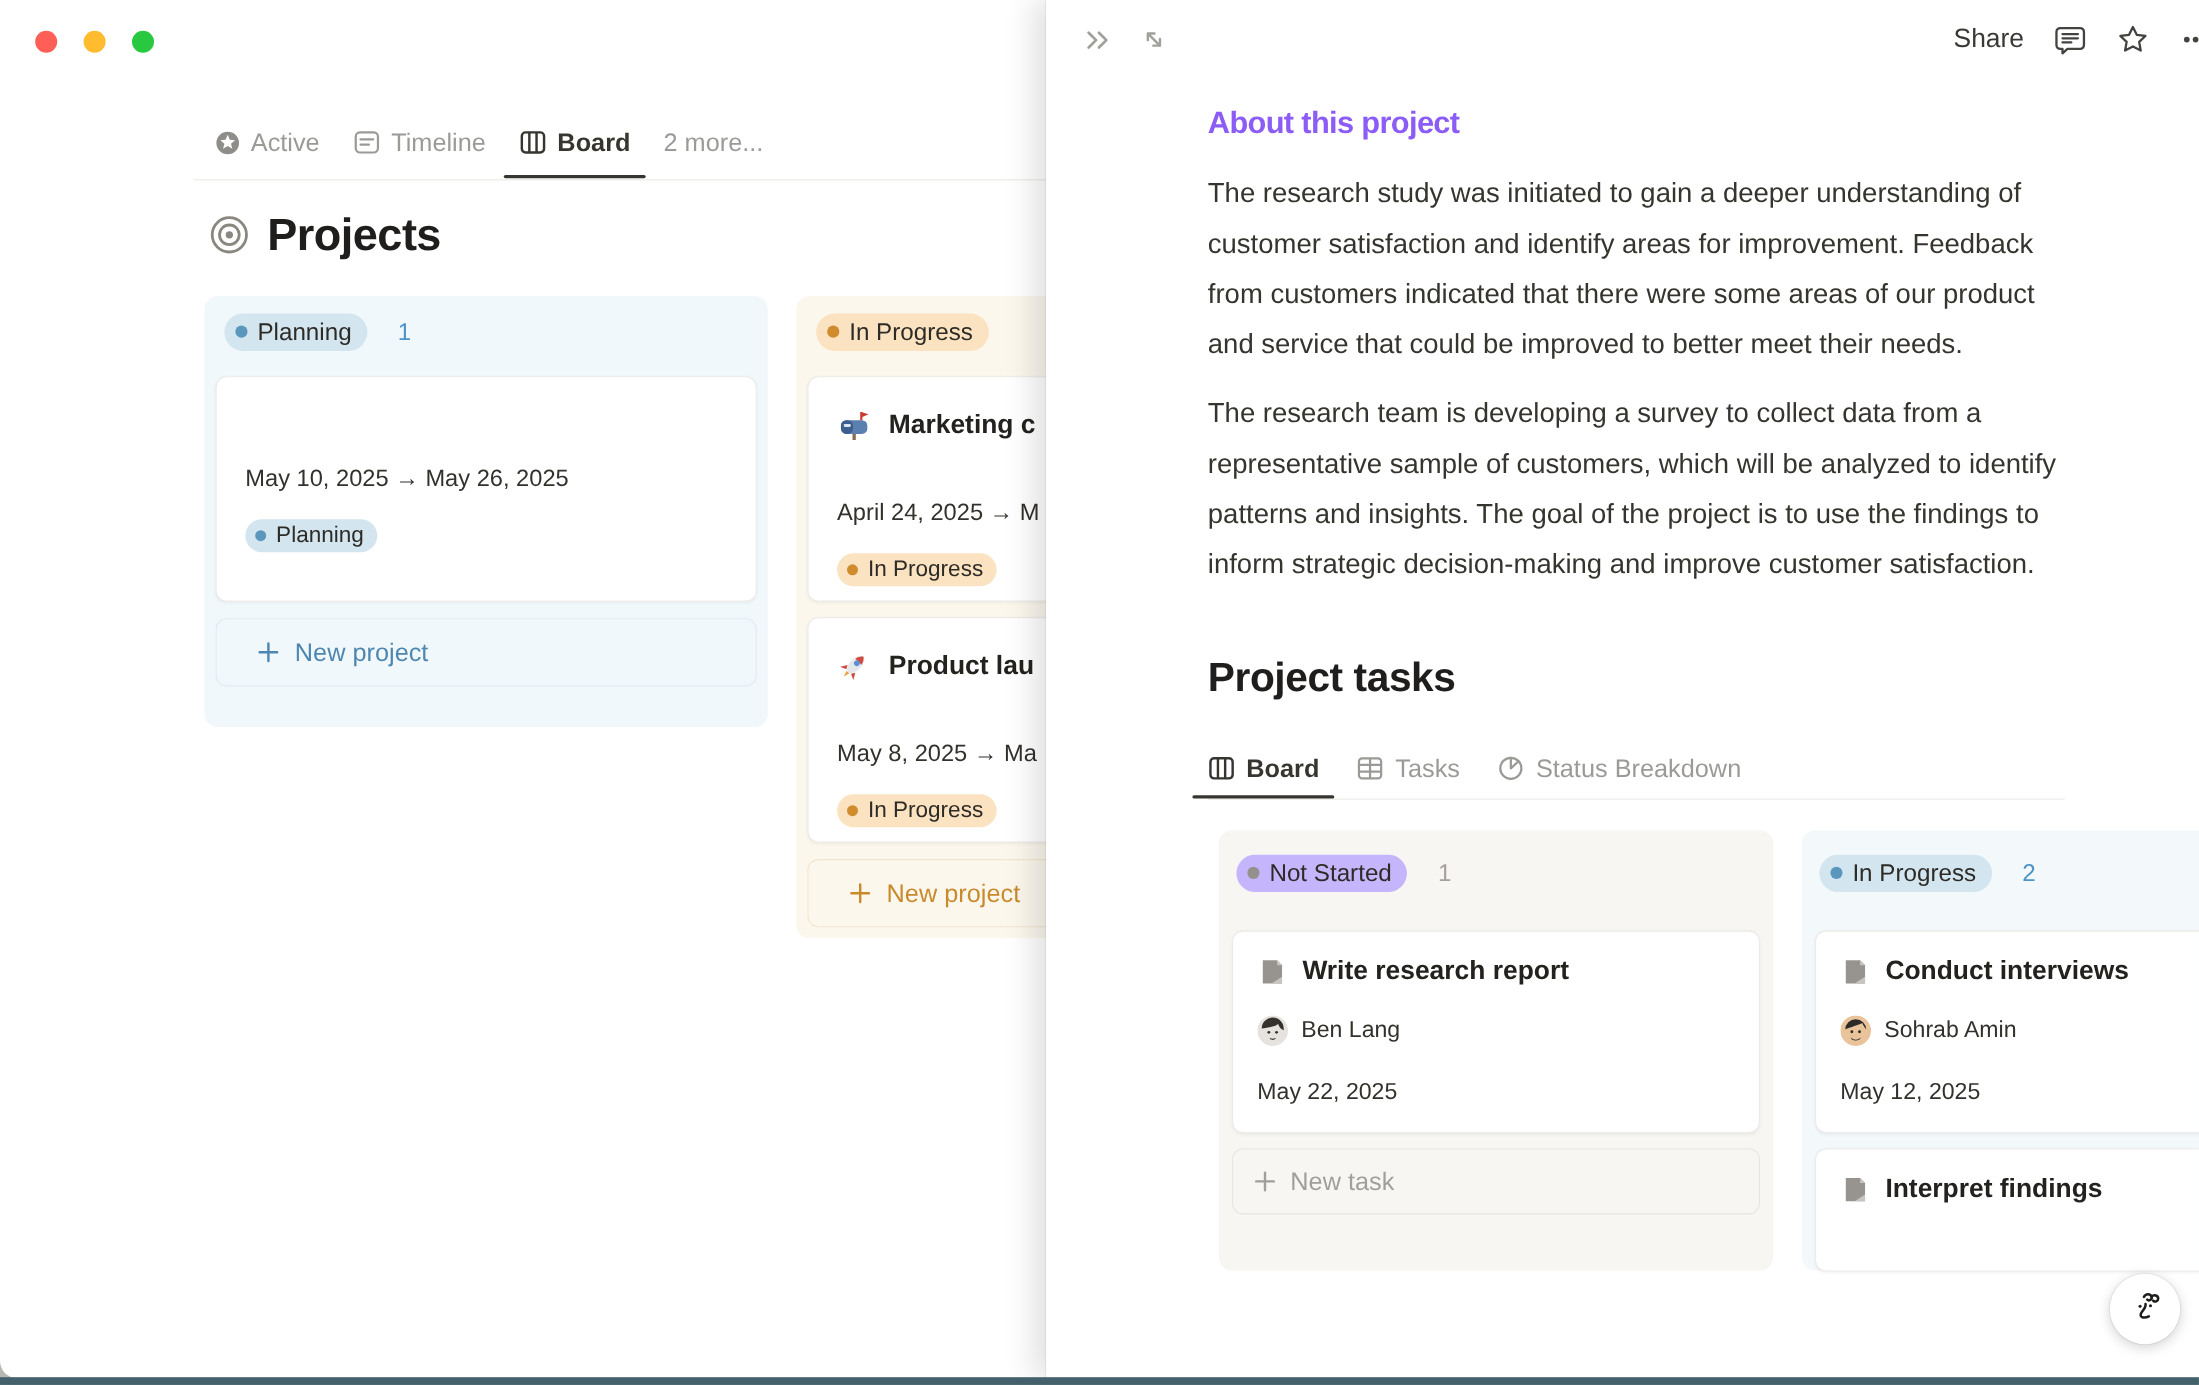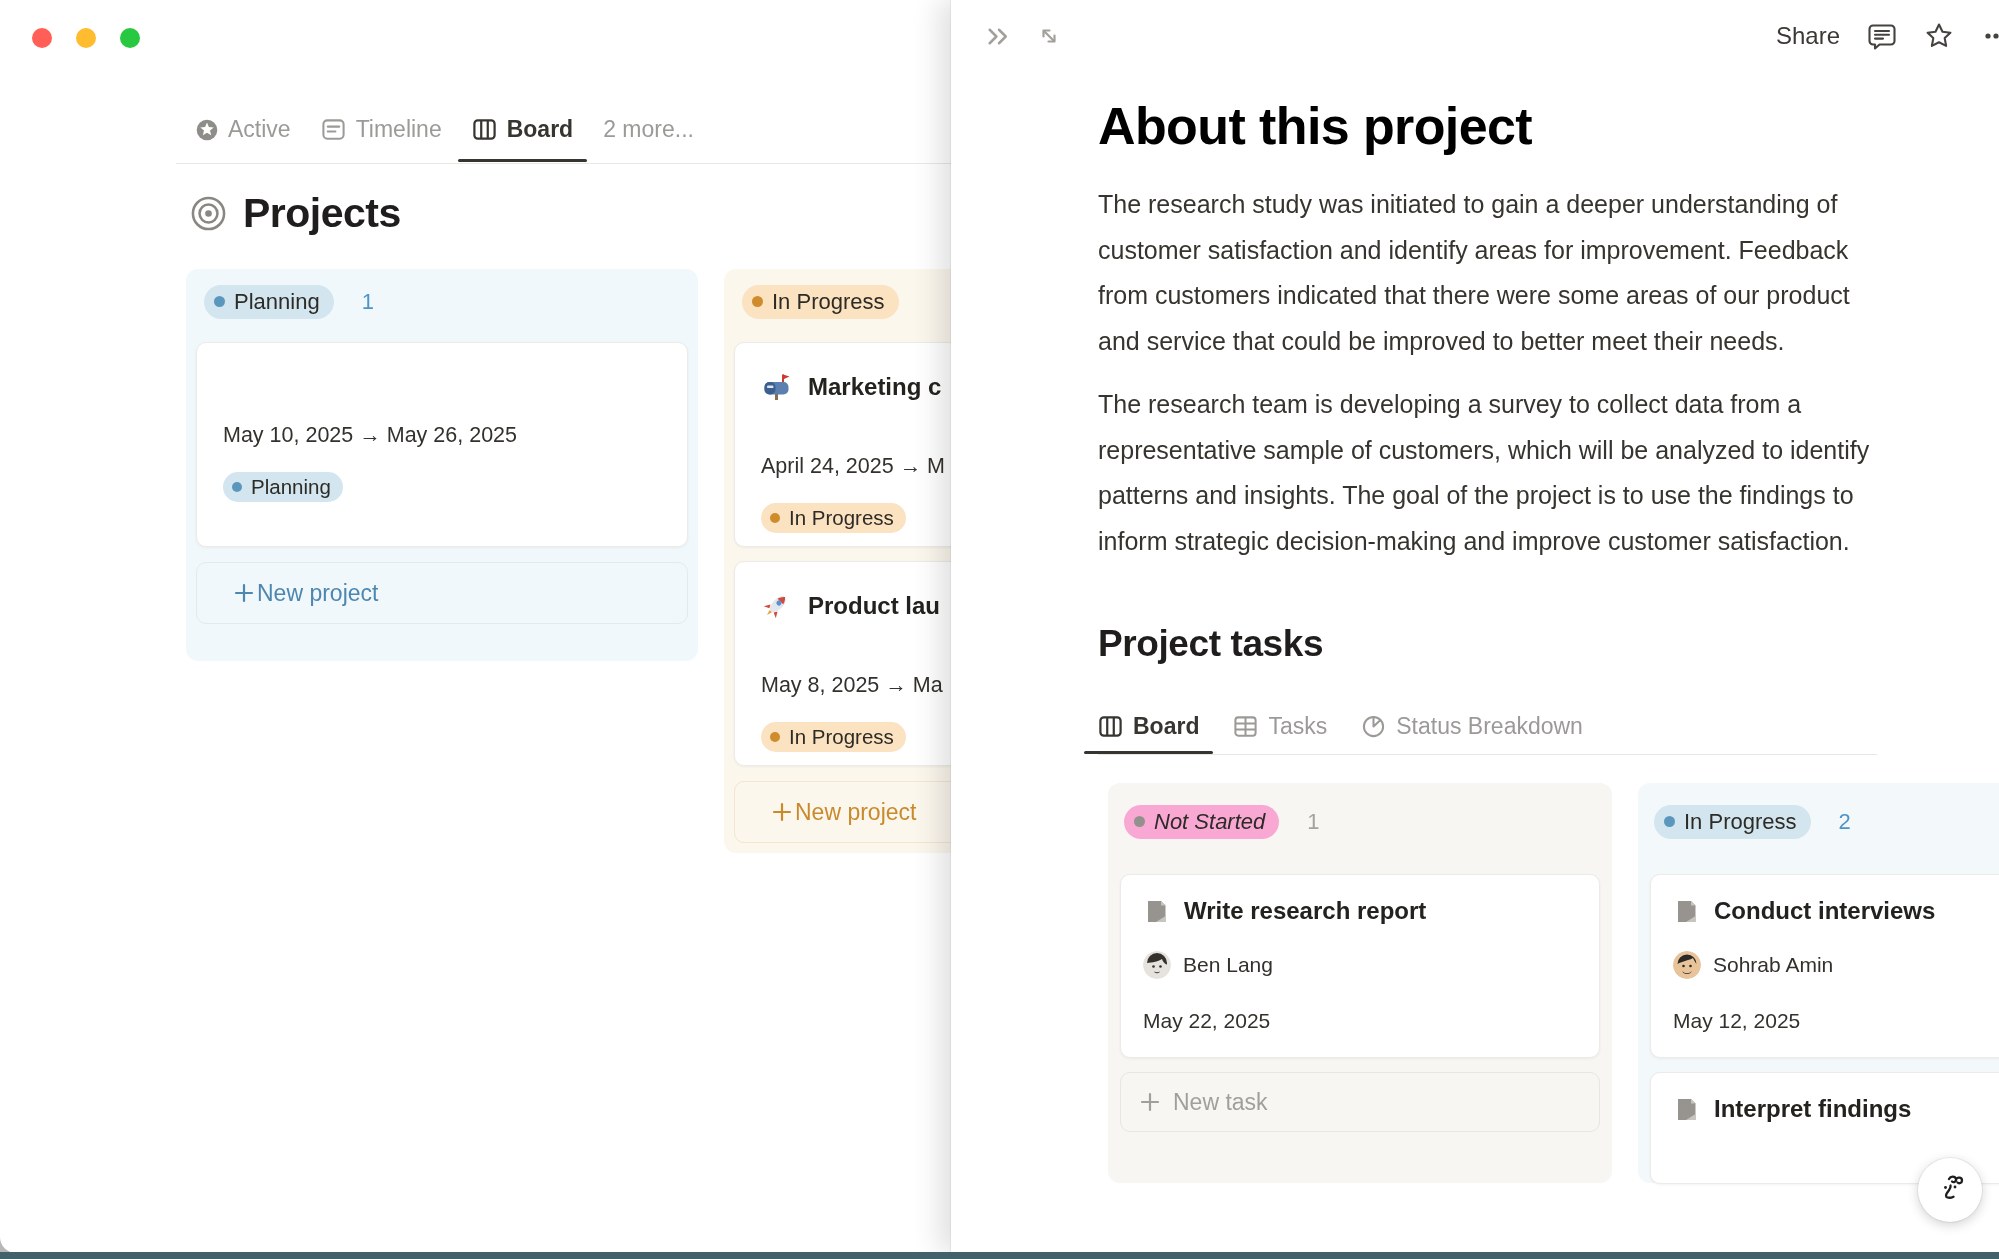--- a/index.html
+++ b/index.html
@@ -28,48 +28,48 @@
   
   .project-board{position:absolute;left:186px;top:269px;display:flex;gap:26px;align-items:flex-start;}
   .col{border-radius:12px;padding:10px;box-sizing:border-box;}
   .col-planning{background:#f1f8fb;width:512px;height:392px;}
   .col-amber{background:#fbf7ed;width:512px;height:584px;}
   .col-head{display:flex;align-items:center;gap:28px;margin:6px 0 0 8px;height:33px;}
   .pill{display:inline-flex;align-items:center;gap:9px;border-radius:999px;padding:4px 14px 4px 10px;font-size:22px;color:#2d2b26;font-weight:500;white-space:nowrap;}
   .pill .dot{width:11px;height:11px;border-radius:50%;flex:0 0 auto;}
   .pill-blue{background:#d3e5ef;}.dot-blue{background:#5b97bd;}
   .pill-amber{background:#fbe2c0;}.dot-amber{background:#d08b2c;}
-  .pill-gray{background:#f9a8d4;font-style:italic;}.dot-gray{background:#92918d;}
+  .pill-gray{background:#c4b5fd;}.dot-gray{background:#92918d;}
   .count{font-size:22px;font-weight:500;}
   .count-blue{color:#4e94c7;}.count-gray{color:#a5a29d;}
 
   .card{background:#fff;border:1px solid #edebe8;border-radius:10px;box-shadow:0 1px 3px rgba(20,20,20,0.05);width:492px;height:205px;margin-top:24px;padding:28px 26px 0;box-sizing:border-box;cursor:pointer;}
   .card + .card{margin-top:14px;}
   .card-title-row{display:flex;align-items:center;gap:16px;white-space:nowrap;}
   .card-title{font-size:24px;font-weight:600;color:#23221e;}
   .card-dates{margin-top:52px;font-size:21.5px;color:#33312c;white-space:nowrap;}
   .card-tag{margin-top:24px;}
   .card-tag .pill{font-size:20.5px;padding:3px 12px 3px 9px;}
   .card-tag .pill .dot{width:10px;height:10px;}
 
-  .new-btn{margin-top:15px;width:492px;height:62px;border-radius:10px;display:flex;align-items:center;gap:2px;padding-left:36px;box-sizing:border-box;font-size:23px;cursor:pointer;}
+  .new-btn{margin-top:15px;width:492px;height:62px;border-radius:10px;display:flex;align-items:center;gap:13px;padding-left:36px;box-sizing:border-box;font-size:23px;cursor:pointer;}
   .new-blue{border:1.5px solid #e0ebf1;color:#4d87b0;}
   .new-amber{border:1.5px solid #f2e6cf;color:#c98a2c;}
 
   
   .side-peek{position:absolute;left:951px;top:0;width:1072px;height:1253px;background:#fff;box-shadow:-12px 0 26px rgba(0,0,0,0.12),-1px 0 0 rgba(0,0,0,0.05);z-index:10;overflow:hidden;}
   .peek-toolbar{position:absolute;top:0;left:0;width:100%;height:72px;display:flex;align-items:center;padding:0 12px 0 34px;box-sizing:border-box;}
   .peek-toolbar .left-group{display:flex;align-items:center;gap:24px;color:#a2a09b;}
   .peek-toolbar .spacer{flex:1;}
   .peek-toolbar .right-group{display:flex;align-items:center;gap:27px;color:#45433f;}
   .share-label{font-size:24px;color:#3b3935;cursor:pointer;}
   .icon-btn{display:inline-flex;align-items:center;cursor:pointer;}
 
   .peek-body{position:absolute;left:147px;top:0;width:901px;}
-  .about-h{margin:96px 0 0;font-size:52px;font-weight:700;color:#000000;letter-spacing:-0.6px;}
+  .about-h{margin:96px 0 0;font-size:28px;font-weight:700;color:#8b5cf6;letter-spacing:-0.6px;}
   .para{width:800px;margin:26px 0 0;font-size:25px;line-height:45.5px;color:#36342e;}
   .para + .para{margin-top:18px;}
   .tasks-h{margin:59px 0 0;font-size:37px;font-weight:700;color:#1f1e1c;letter-spacing:-0.4px;}
   .task-tabs{margin-top:34px;width:779px;height:56px;border-bottom:1px solid #e9e8e5;display:flex;align-items:center;gap:34px;box-sizing:border-box;}
   .task-tabs .tab.active::after{bottom:-14px;}
 
   .task-board{margin-top:28px;margin-left:10px;display:flex;gap:26px;align-items:flex-start;}
   .t-col{width:504px;border-radius:12px;padding:10px 12px;box-sizing:border-box;height:400px;}
   .t-col-gray{background:#f7f6f3;}
   .t-col-blue{background:#f3f8fa;}

